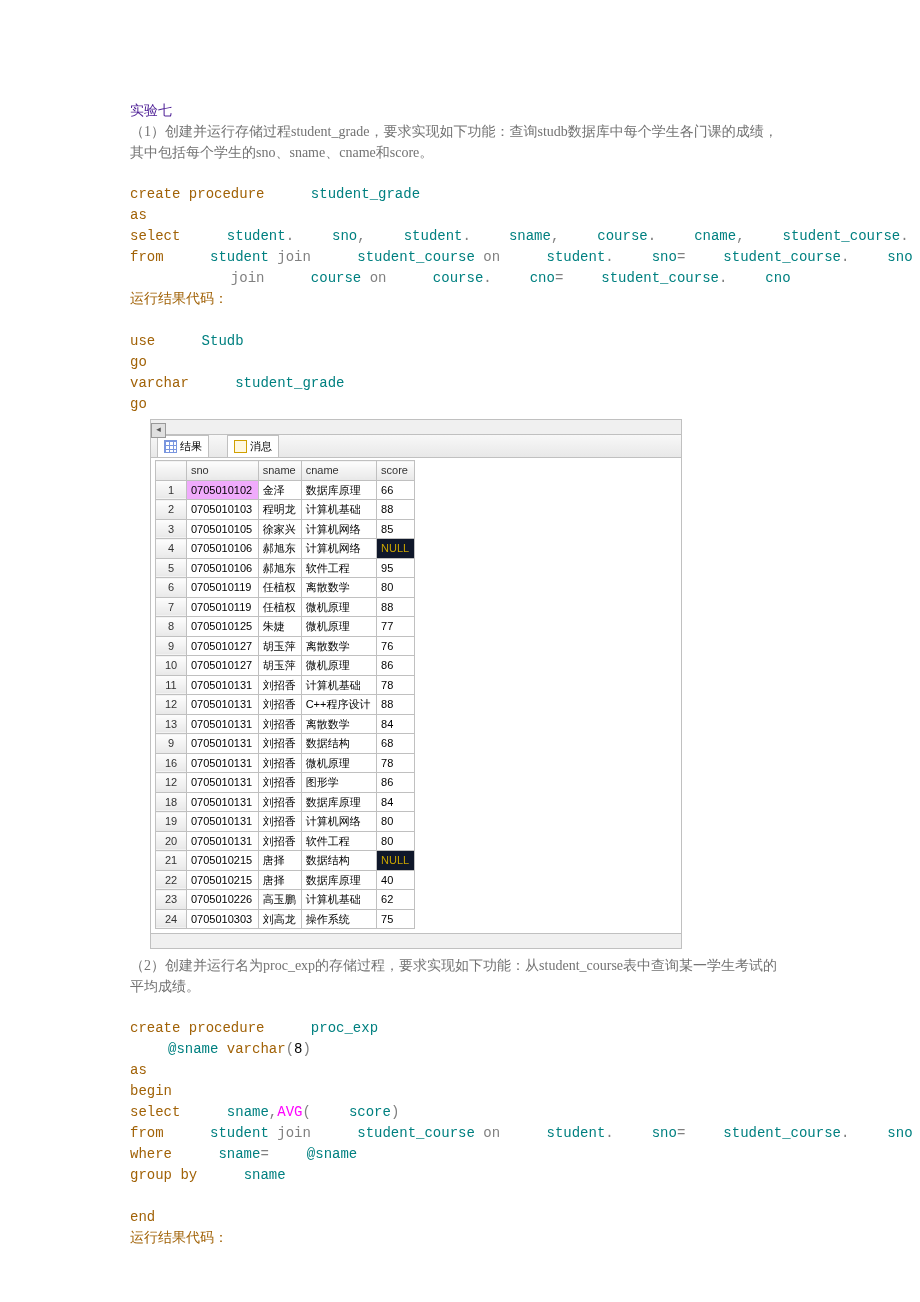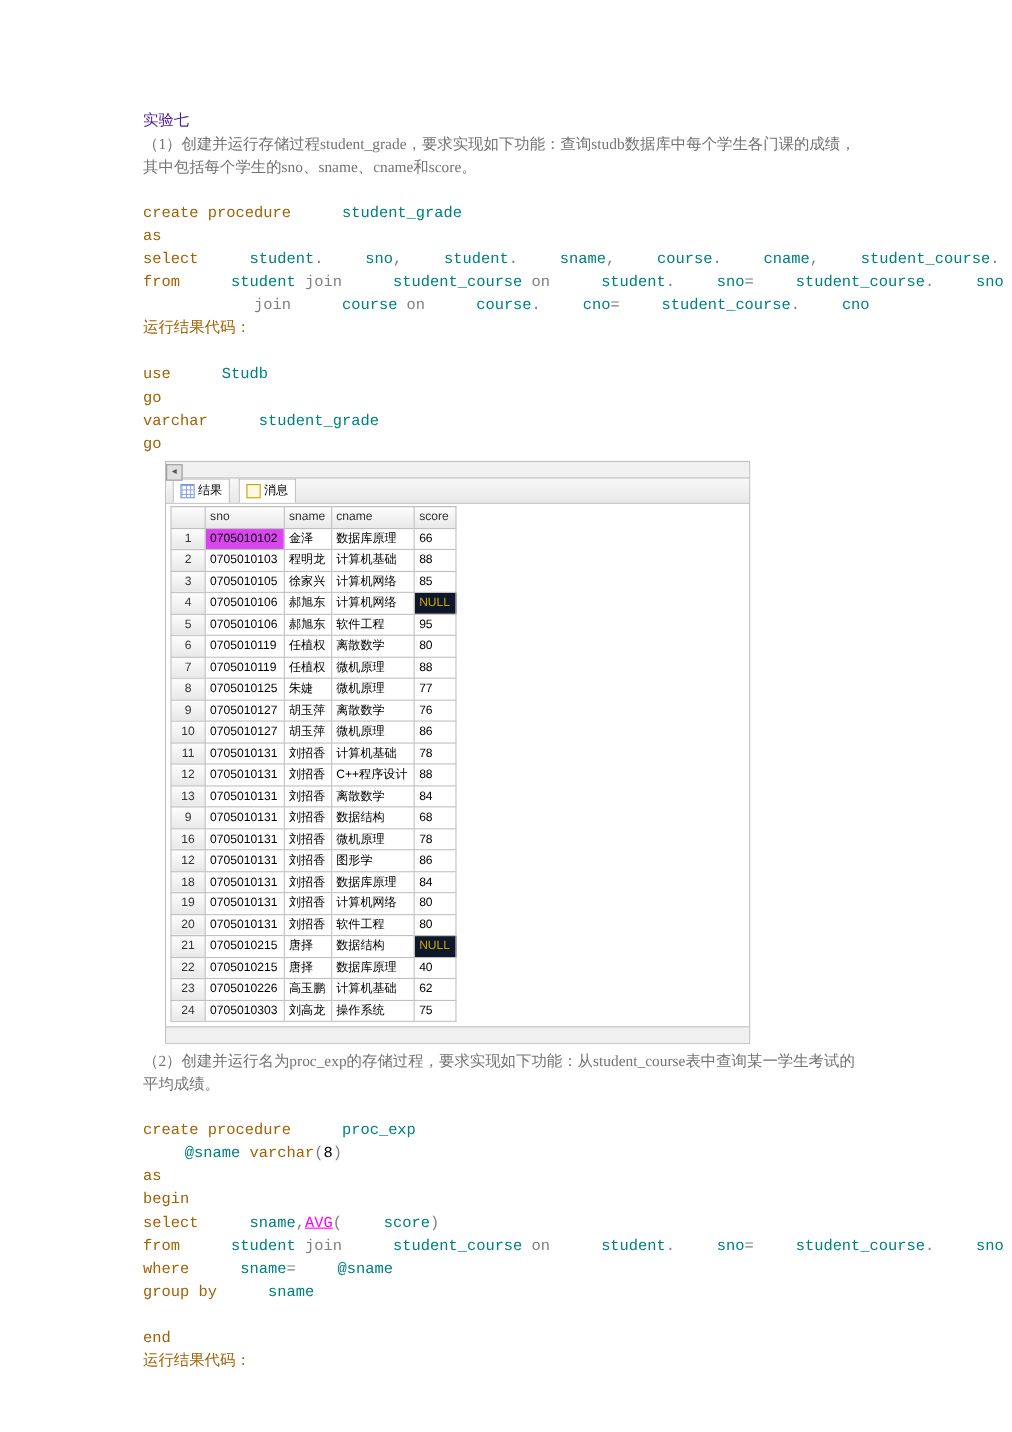--- a/index.html
+++ b/index.html
@@ -23,21 +23,21 @@
   .body-text {
     color: #737373;
   }
   .mono {
     font-family: "Courier New", monospace;
     font-size: 14px;
     white-space: pre;
   }
   .kw-blue { color: #a16207; }
   .kw-gray { color: #808080; }
-  .kw-pink { color: #ff00ff; text-decoration: underline; }
+  .kw-pink { color: #ff00ff; }
   .kw-teal { color: #008080; margin-left: 38px; }
   .kw-black { color: #000; }
 
   
   .results-wrap {
     margin-left: 20px;
     margin-top: 4px;
     margin-bottom: 6px;
     border: 1px solid #c0c0c0;
     width: 530px;
@@ -61,21 +61,21 @@
     line-height: 11px;
     color: #555;
   }
   .results-tabs {
     height: 22px;
     background: linear-gradient(#f8f8f8, #e8e8e8);
     border-bottom: 1px solid #c0c0c0;
     display: flex;
     align-items: center;
     padding-left: 6px;
-    gap: 8px;
+    gap: 18px;
   }
   .results-tab {
     display: flex;
     align-items: center;
     gap: 3px;
     padding: 2px 6px;
     background: #fff;
     border: 1px solid #c0c0c0;
     border-bottom: none;
     font-size: 11px;
@@ -113,21 +113,21 @@
     font-weight: normal;
     color: #333;
   }
   .grid-table td.rownum {
     background: linear-gradient(#fdfdfd, #e8e8e8);
     text-align: center;
     width: 22px;
     color: #333;
   }
   .grid-table td.sel {
-    background: #d946ef;
+    background: #f0abfc;
   }
   .null-val {
     color: #c9a400;
     background: #0f172a;
   }
   .results-bottom {
     height: 14px;
     background: #f0f0f0;
     border-top: 1px solid #c0c0c0;
   }

